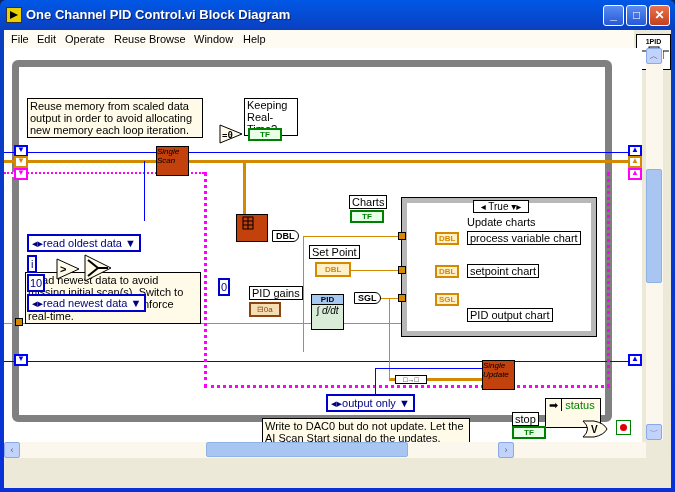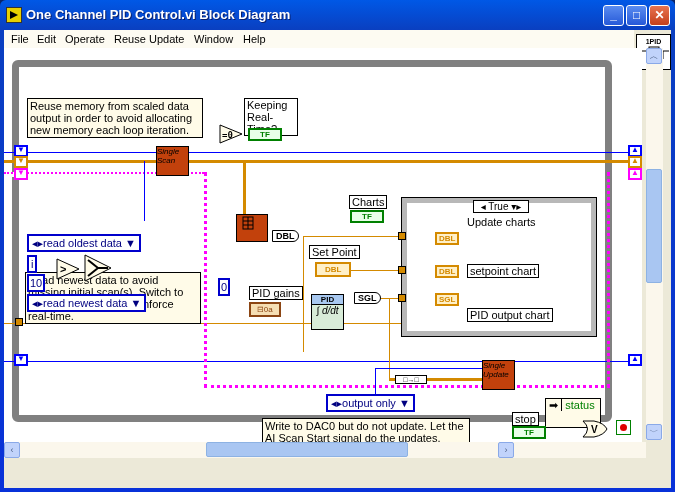--- a/index.html
+++ b/index.html
@@ -48,21 +48,21 @@
     <div class="tb-btn" style="left:626px">□</div>
     <div class="tb-btn close" style="left:649px">✕</div>
   </div>
 
   <div class="client">
     <div class="menubar">
       <span class="menu" style="left:7px">File</span>
       <span class="menu" style="left:33px">Edit</span>
       <span class="menu" style="left:61px">Operate</span>
       <span class="menu" style="left:110px">Reuse</span>
-      <span class="menu" style="left:145px">Update</span>
+      <span class="menu" style="left:145px">Browse</span>
       <span class="menu" style="left:190px">Window</span>
       <span class="menu" style="left:239px">Help</span>
     </div>
 
     <div class="toolbar">
       <div class="tbtn" style="left:32px">⇨</div>
       <div class="tbtn" style="left:54px">⟳</div>
       <div class="tbtn" style="left:80px;color:#d86060">●</div>
       <div class="tbtn" style="left:102px;font-size:9px;font-weight:bold">❚❚</div>
       <div class="tbtn" style="left:127px;font-size:10px">💡</div>
@@ -173,20 +173,21 @@
     <div class="abs" style="left:307px;top:246px;width:33px;height:36px;border:1px solid #000;background:#d8ecd8">
       <div style="background:#a8c8f0;font-size:8px;font-weight:bold;text-align:center;border-bottom:1px solid #000">PID</div>
       <div style="font-size:10px;text-align:center;font-style:italic">∫ d/dt</div>
     </div>
     <div class="abs" style="left:350px;top:244px;border:1px solid #000;border-radius:0 8px 8px 0;font-size:9px;font-weight:bold;padding:0 3px;background:#fff">SGL</div>
 
     <div class="abs" style="left:398px;top:150px;width:194px;height:138px;border:5px solid #b8b8b8;outline:1px solid #000;background:#fff">
       <div class="abs" style="left:66px;top:-3px;width:56px;height:13px;border:1px solid #000;background:#fff;font-size:10px;line-height:11px;text-align:center">◂ <span>True</span> ▾▸</div>
       <div class="abs" style="left:60px;top:13px;font-size:11px">Update charts</div>
       <div class="dbl" style="left:28px;top:29px">DBL</div>
+      <div class="label" style="left:60px;top:28px">process variable chart</div>
       <div class="dbl" style="left:28px;top:62px">DBL</div>
       <div class="label" style="left:60px;top:61px">setpoint chart</div>
       <div class="dbl" style="left:28px;top:90px">SGL</div>
       <div class="label" style="left:60px;top:105px">PID output chart</div>
     </div>
     <div class="abs" style="left:394px;top:184px;width:8px;height:8px;background:#d48a00;border:1px solid #000"></div>
     <div class="abs" style="left:394px;top:218px;width:8px;height:8px;background:#d48a00;border:1px solid #000"></div>
     <div class="abs" style="left:394px;top:246px;width:8px;height:8px;background:#d48a00;border:1px solid #000"></div>
 
     <div class="abs" style="left:391px;top:327px;width:32px;height:9px;border:1px solid #000;background:#fff;font-size:7px;line-height:7px;text-align:center">□→□</div>

